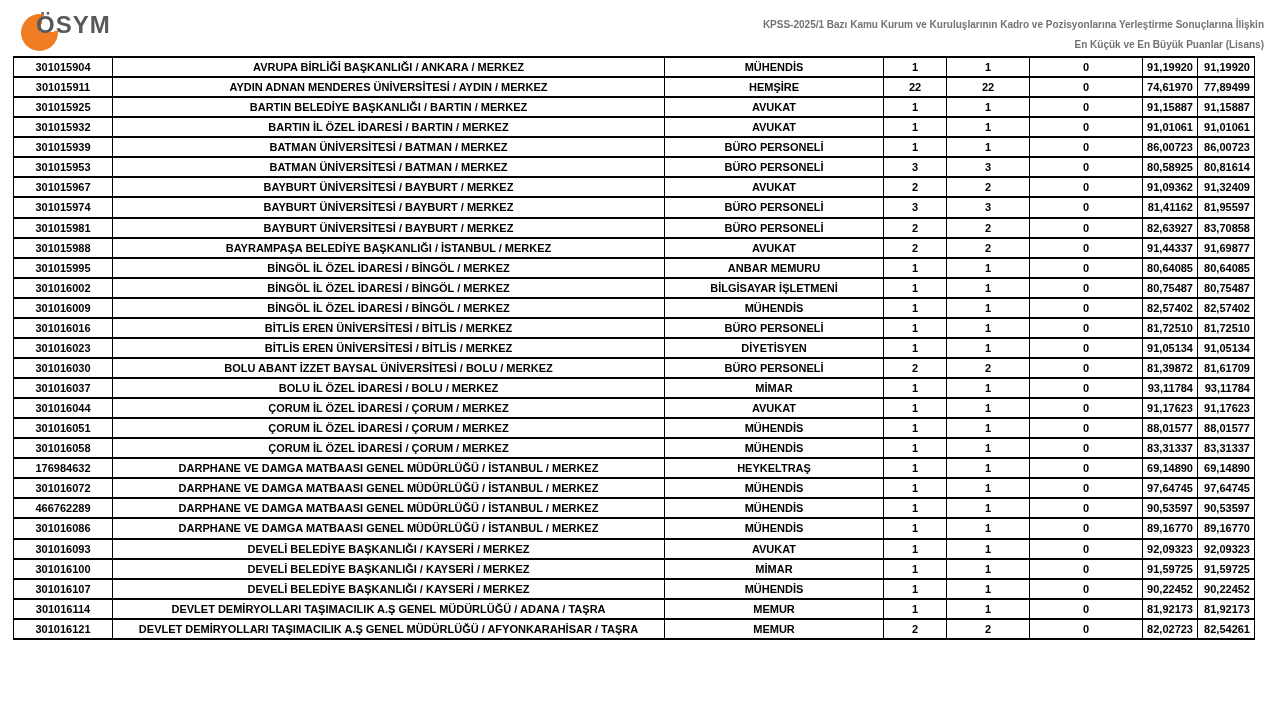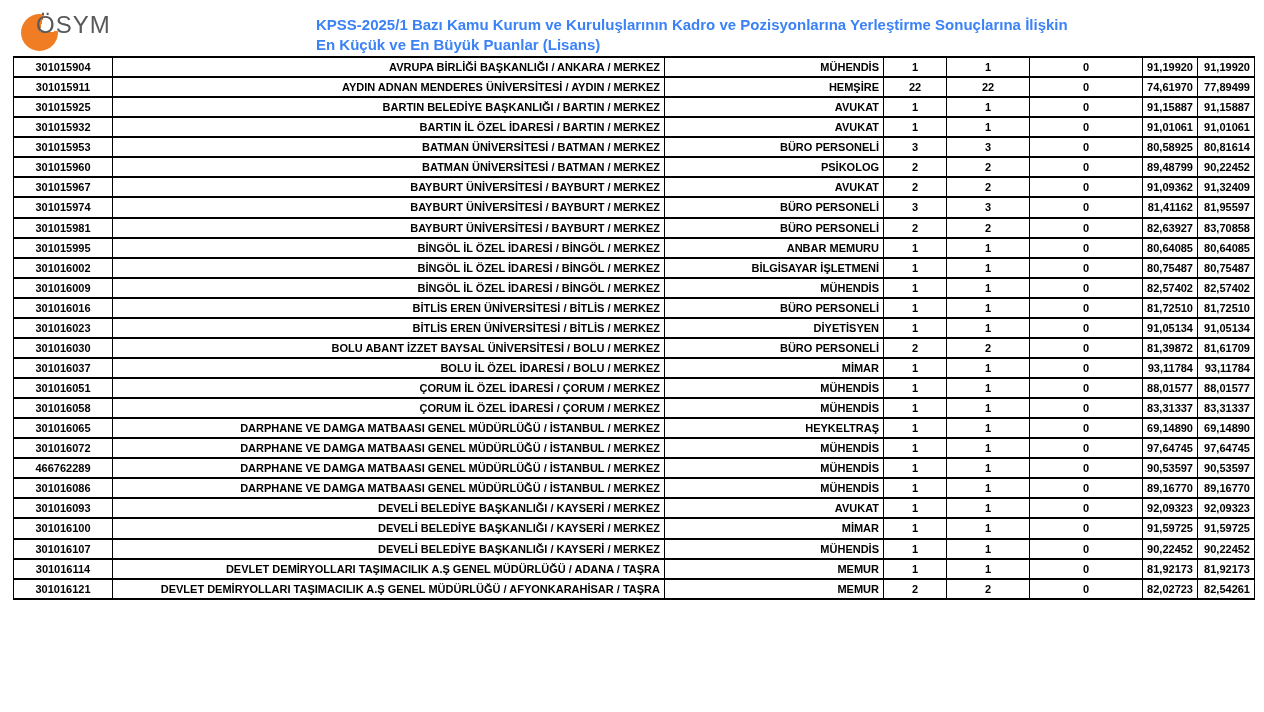--- a/index.html
+++ b/index.html
@@ -15,27 +15,27 @@
   .logo { position: absolute; left: 10px; top: 8px; width: 120px; height: 48px; }
   .logo-circle {
     position: absolute; left: 11px; top: 6px;
     width: 37px; height: 37px; border-radius: 50%;
     background: conic-gradient(var(--logo-color, #f07d23) 0deg 14deg,
                                transparent 14deg 86deg,
                                var(--logo-color, #f07d23) 86deg 360deg);
   }
   .logo-text {
     position: absolute; left: 26px; top: 4px;
-    font-size: 24px; line-height: 26px; font-weight: 400;
+    font-size: 24px; line-height: 26px; font-weight: 700;
     color: #58595b; letter-spacing: 1px;
   }
   .doc-title {
     position: absolute; top: 15px; left: 316px; width: 948px;
-    text-align: left; color: #3b82f6;
-    font-size: 15px; font-weight: 700; line-height: 20px;
+    text-align: right; color: #737373;
+    font-size: 10px; font-weight: 700; line-height: 20px;
   }
   
   .table-wrap {
     position: absolute; left: 13px; top: 56px;
     width: 1242px; height: 639px; overflow: hidden;
   }
   table.results {
     border-collapse: collapse; table-layout: fixed;
     width: 1241px;
   }
@@ -43,22 +43,22 @@
     border: 1px solid #000;
     border-top-width: 2px;
     border-bottom-width: 2px;
     font-size: 11px; font-weight: 700; color: #000;
     padding: 0 4px;
     white-space: nowrap; overflow: hidden;
     height: 18.07px;
     vertical-align: middle;
   }
   td.c-code   { text-align: center; }
-  td.c-inst   { text-align: right; }
-  td.c-pos    { text-align: right; }
+  td.c-inst   { text-align: center; }
+  td.c-pos    { text-align: center; }
   td.c-num    { text-align: center; }
   td.c-score  { text-align: right; }
 </style>
 </head>
 <body>
 
 <div class="page">
 
   <div class="logo">
     <div class="logo-circle" style="--logo-color: #f07d23;"></div>
@@ -117,40 +117,40 @@
             <td class="c-code">301015932</td>
             <td class="c-inst">BARTIN İL ÖZEL İDARESİ / BARTIN / MERKEZ</td>
             <td class="c-pos">AVUKAT</td>
             <td class="c-num">1</td>
             <td class="c-num">1</td>
             <td class="c-num">0</td>
             <td class="c-score">91,01061</td>
             <td class="c-score">91,01061</td>
           </tr>
           <tr>
+            <td class="c-code">301015939</td>
+            <td class="c-inst">BATMAN ÜNİVERSİTESİ / BATMAN / MERKEZ</td>
+            <td class="c-pos">BÜRO PERSONELİ</td>
+            <td class="c-num">1</td>
+            <td class="c-num">1</td>
+            <td class="c-num">0</td>
+            <td class="c-score">86,00723</td>
+            <td class="c-score">86,00723</td>
+          </tr>
+          <tr>
             <td class="c-code">301015953</td>
             <td class="c-inst">BATMAN ÜNİVERSİTESİ / BATMAN / MERKEZ</td>
             <td class="c-pos">BÜRO PERSONELİ</td>
             <td class="c-num">3</td>
             <td class="c-num">3</td>
             <td class="c-num">0</td>
             <td class="c-score">80,58925</td>
             <td class="c-score">80,81614</td>
           </tr>
           <tr>
-            <td class="c-code">301015960</td>
-            <td class="c-inst">BATMAN ÜNİVERSİTESİ / BATMAN / MERKEZ</td>
-            <td class="c-pos">PSİKOLOG</td>
-            <td class="c-num">2</td>
-            <td class="c-num">2</td>
-            <td class="c-num">0</td>
-            <td class="c-score">89,48799</td>
-            <td class="c-score">90,22452</td>
-          </tr>
-          <tr>
             <td class="c-code">301015967</td>
             <td class="c-inst">BAYBURT ÜNİVERSİTESİ / BAYBURT / MERKEZ</td>
             <td class="c-pos">AVUKAT</td>
             <td class="c-num">2</td>
             <td class="c-num">2</td>
             <td class="c-num">0</td>
             <td class="c-score">91,09362</td>
             <td class="c-score">91,32409</td>
           </tr>
           <tr>
@@ -165,20 +165,30 @@
           </tr>
           <tr>
             <td class="c-code">301015981</td>
             <td class="c-inst">BAYBURT ÜNİVERSİTESİ / BAYBURT / MERKEZ</td>
             <td class="c-pos">BÜRO PERSONELİ</td>
             <td class="c-num">2</td>
             <td class="c-num">2</td>
             <td class="c-num">0</td>
             <td class="c-score">82,63927</td>
             <td class="c-score">83,70858</td>
+          </tr>
+          <tr>
+            <td class="c-code">301015988</td>
+            <td class="c-inst">BAYRAMPAŞA BELEDİYE BAŞKANLIĞI / İSTANBUL / MERKEZ</td>
+            <td class="c-pos">AVUKAT</td>
+            <td class="c-num">2</td>
+            <td class="c-num">2</td>
+            <td class="c-num">0</td>
+            <td class="c-score">91,44337</td>
+            <td class="c-score">91,69877</td>
           </tr>
           <tr>
             <td class="c-code">301015995</td>
             <td class="c-inst">BİNGÖL İL ÖZEL İDARESİ / BİNGÖL / MERKEZ</td>
             <td class="c-pos">ANBAR MEMURU</td>
             <td class="c-num">1</td>
             <td class="c-num">1</td>
             <td class="c-num">0</td>
             <td class="c-score">80,64085</td>
             <td class="c-score">80,64085</td>
@@ -237,41 +247,51 @@
             <td class="c-code">301016037</td>
             <td class="c-inst">BOLU İL ÖZEL İDARESİ / BOLU / MERKEZ</td>
             <td class="c-pos">MİMAR</td>
             <td class="c-num">1</td>
             <td class="c-num">1</td>
             <td class="c-num">0</td>
             <td class="c-score">93,11784</td>
             <td class="c-score">93,11784</td>
           </tr>
           <tr>
+            <td class="c-code">301016044</td>
+            <td class="c-inst">ÇORUM İL ÖZEL İDARESİ / ÇORUM / MERKEZ</td>
+            <td class="c-pos">AVUKAT</td>
+            <td class="c-num">1</td>
+            <td class="c-num">1</td>
+            <td class="c-num">0</td>
+            <td class="c-score">91,17623</td>
+            <td class="c-score">91,17623</td>
+          </tr>
+          <tr>
             <td class="c-code">301016051</td>
             <td class="c-inst">ÇORUM İL ÖZEL İDARESİ / ÇORUM / MERKEZ</td>
             <td class="c-pos">MÜHENDİS</td>
             <td class="c-num">1</td>
             <td class="c-num">1</td>
             <td class="c-num">0</td>
             <td class="c-score">88,01577</td>
             <td class="c-score">88,01577</td>
           </tr>
           <tr>
             <td class="c-code">301016058</td>
             <td class="c-inst">ÇORUM İL ÖZEL İDARESİ / ÇORUM / MERKEZ</td>
             <td class="c-pos">MÜHENDİS</td>
             <td class="c-num">1</td>
             <td class="c-num">1</td>
             <td class="c-num">0</td>
             <td class="c-score">83,31337</td>
             <td class="c-score">83,31337</td>
           </tr>
           <tr>
-            <td class="c-code">301016065</td>
+            <td class="c-code">176984632</td>
             <td class="c-inst">DARPHANE VE DAMGA MATBAASI GENEL MÜDÜRLÜĞÜ / İSTANBUL / MERKEZ</td>
             <td class="c-pos">HEYKELTRAŞ</td>
             <td class="c-num">1</td>
             <td class="c-num">1</td>
             <td class="c-num">0</td>
             <td class="c-score">69,14890</td>
             <td class="c-score">69,14890</td>
           </tr>
           <tr>
             <td class="c-code">301016072</td>

